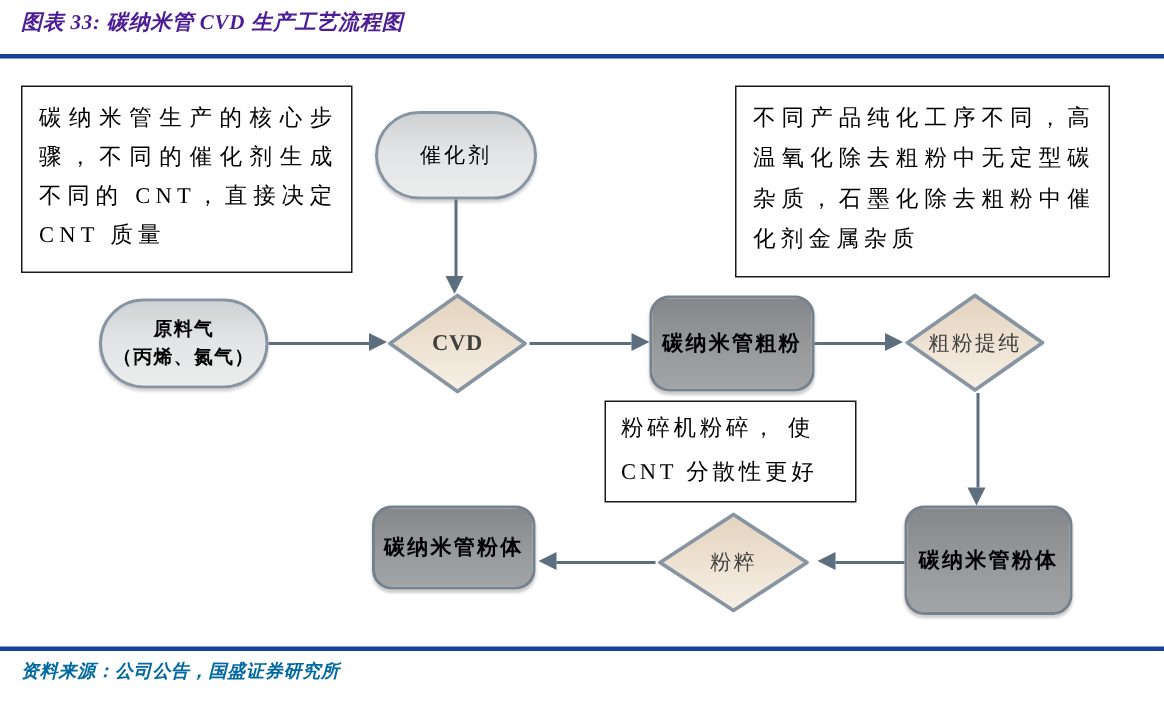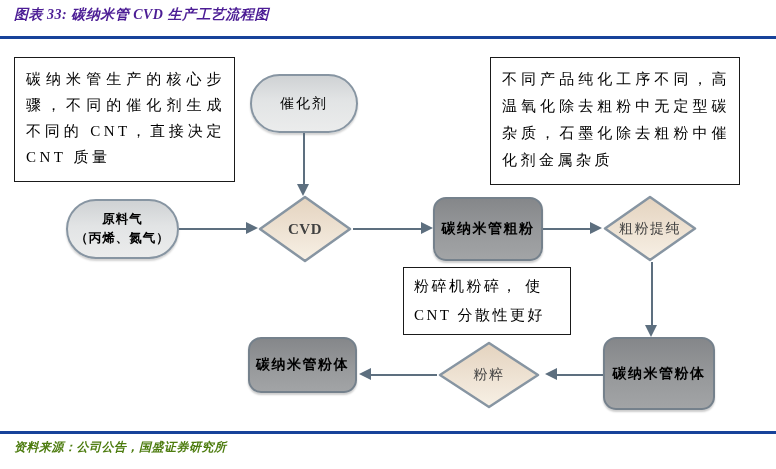--- a/index.html
+++ b/index.html
@@ -12,21 +12,21 @@
     position:absolute; left:14px; top:6px;
     font-size:14px; font-weight:bold; font-style:italic;
     color:#4c1d95; letter-spacing:0.5px; white-space:nowrap;
   }
   .rule { position:absolute; left:0; width:776px; height:3px; background:#17429a; }
   .rule-top { top:36px; }
   .rule-bottom { top:431px; }
   .footer-source {
     position:absolute; left:14px; top:439px;
     font-size:12px; font-weight:bold; font-style:italic;
-    color:#4d7c0f; letter-spacing:0.5px; white-space:nowrap;
+    color:#0369a1; letter-spacing:0.5px; white-space:nowrap;
   }
 
   
   .note {
     position:absolute; background:#ffffff; border:1px solid #1a1a1a;
     color:#000; font-size:15px; line-height:26px; letter-spacing:3.5px;
     padding:8px 9px 6px 11px; text-align:justify;
   }
   .note-left  { left:14px;  top:57px; width:221px; height:125px; }
   .note-right { left:490px; top:57px; width:250px; height:128px; line-height:27px; }

